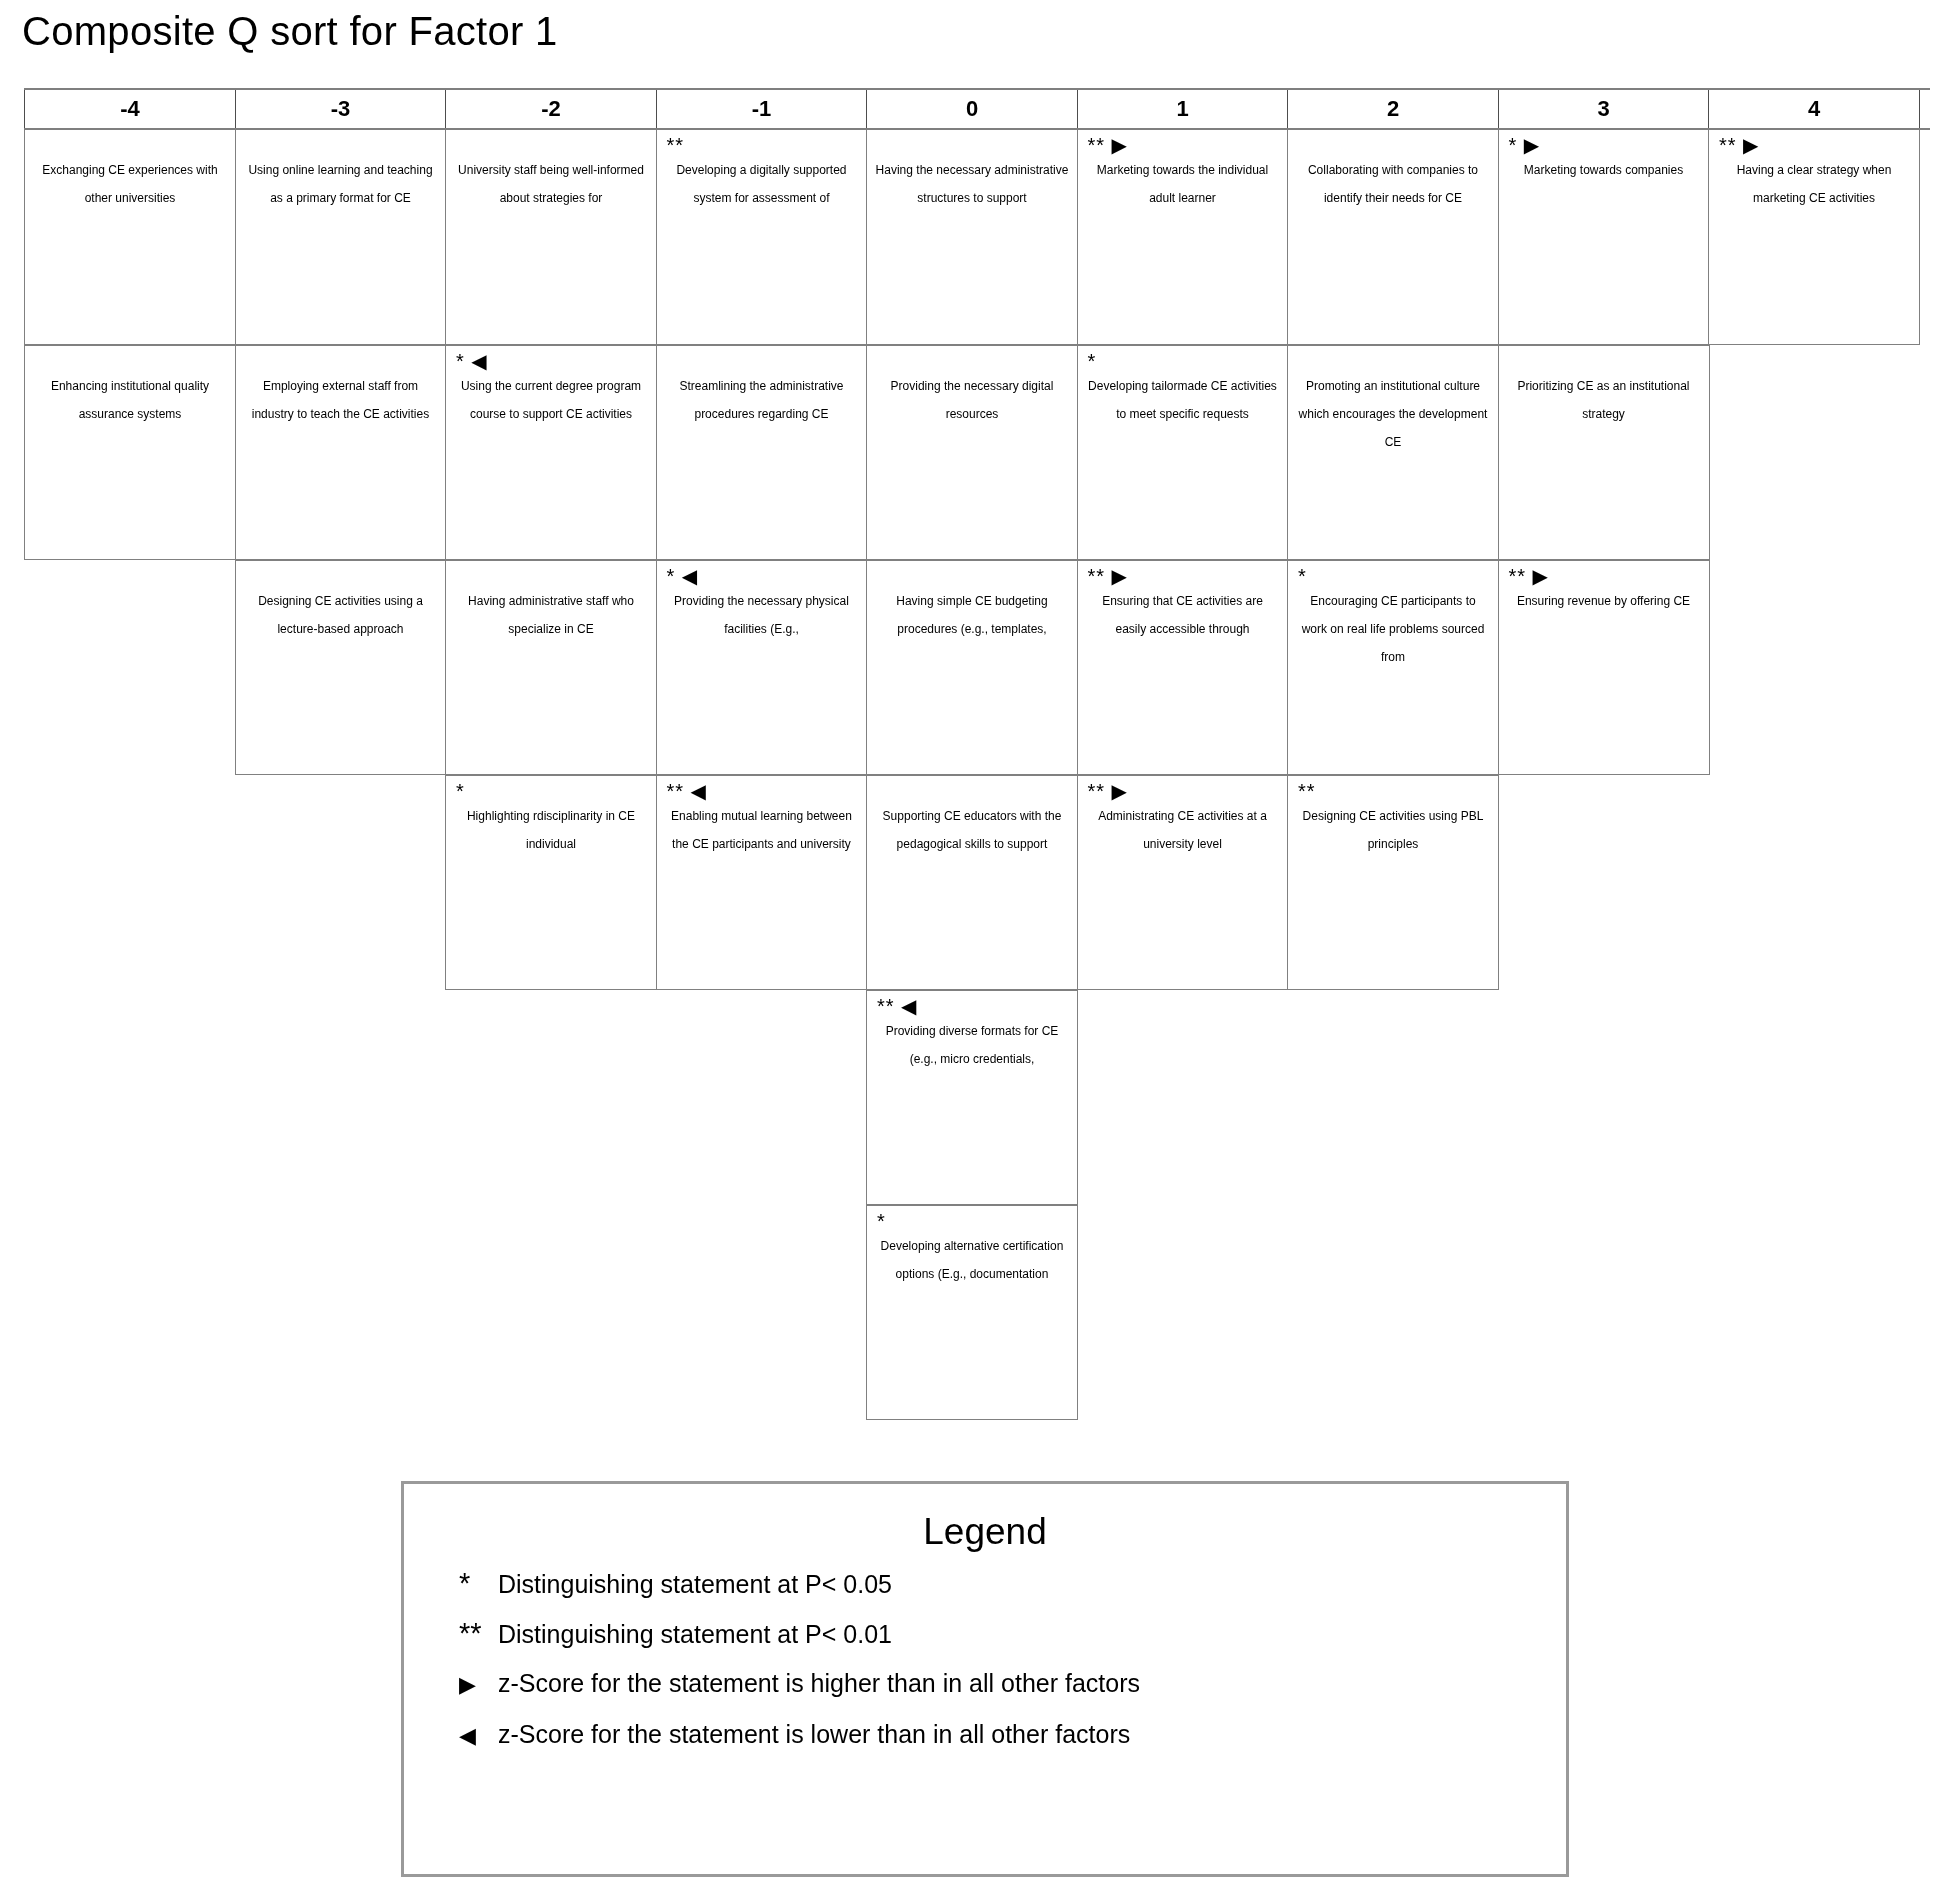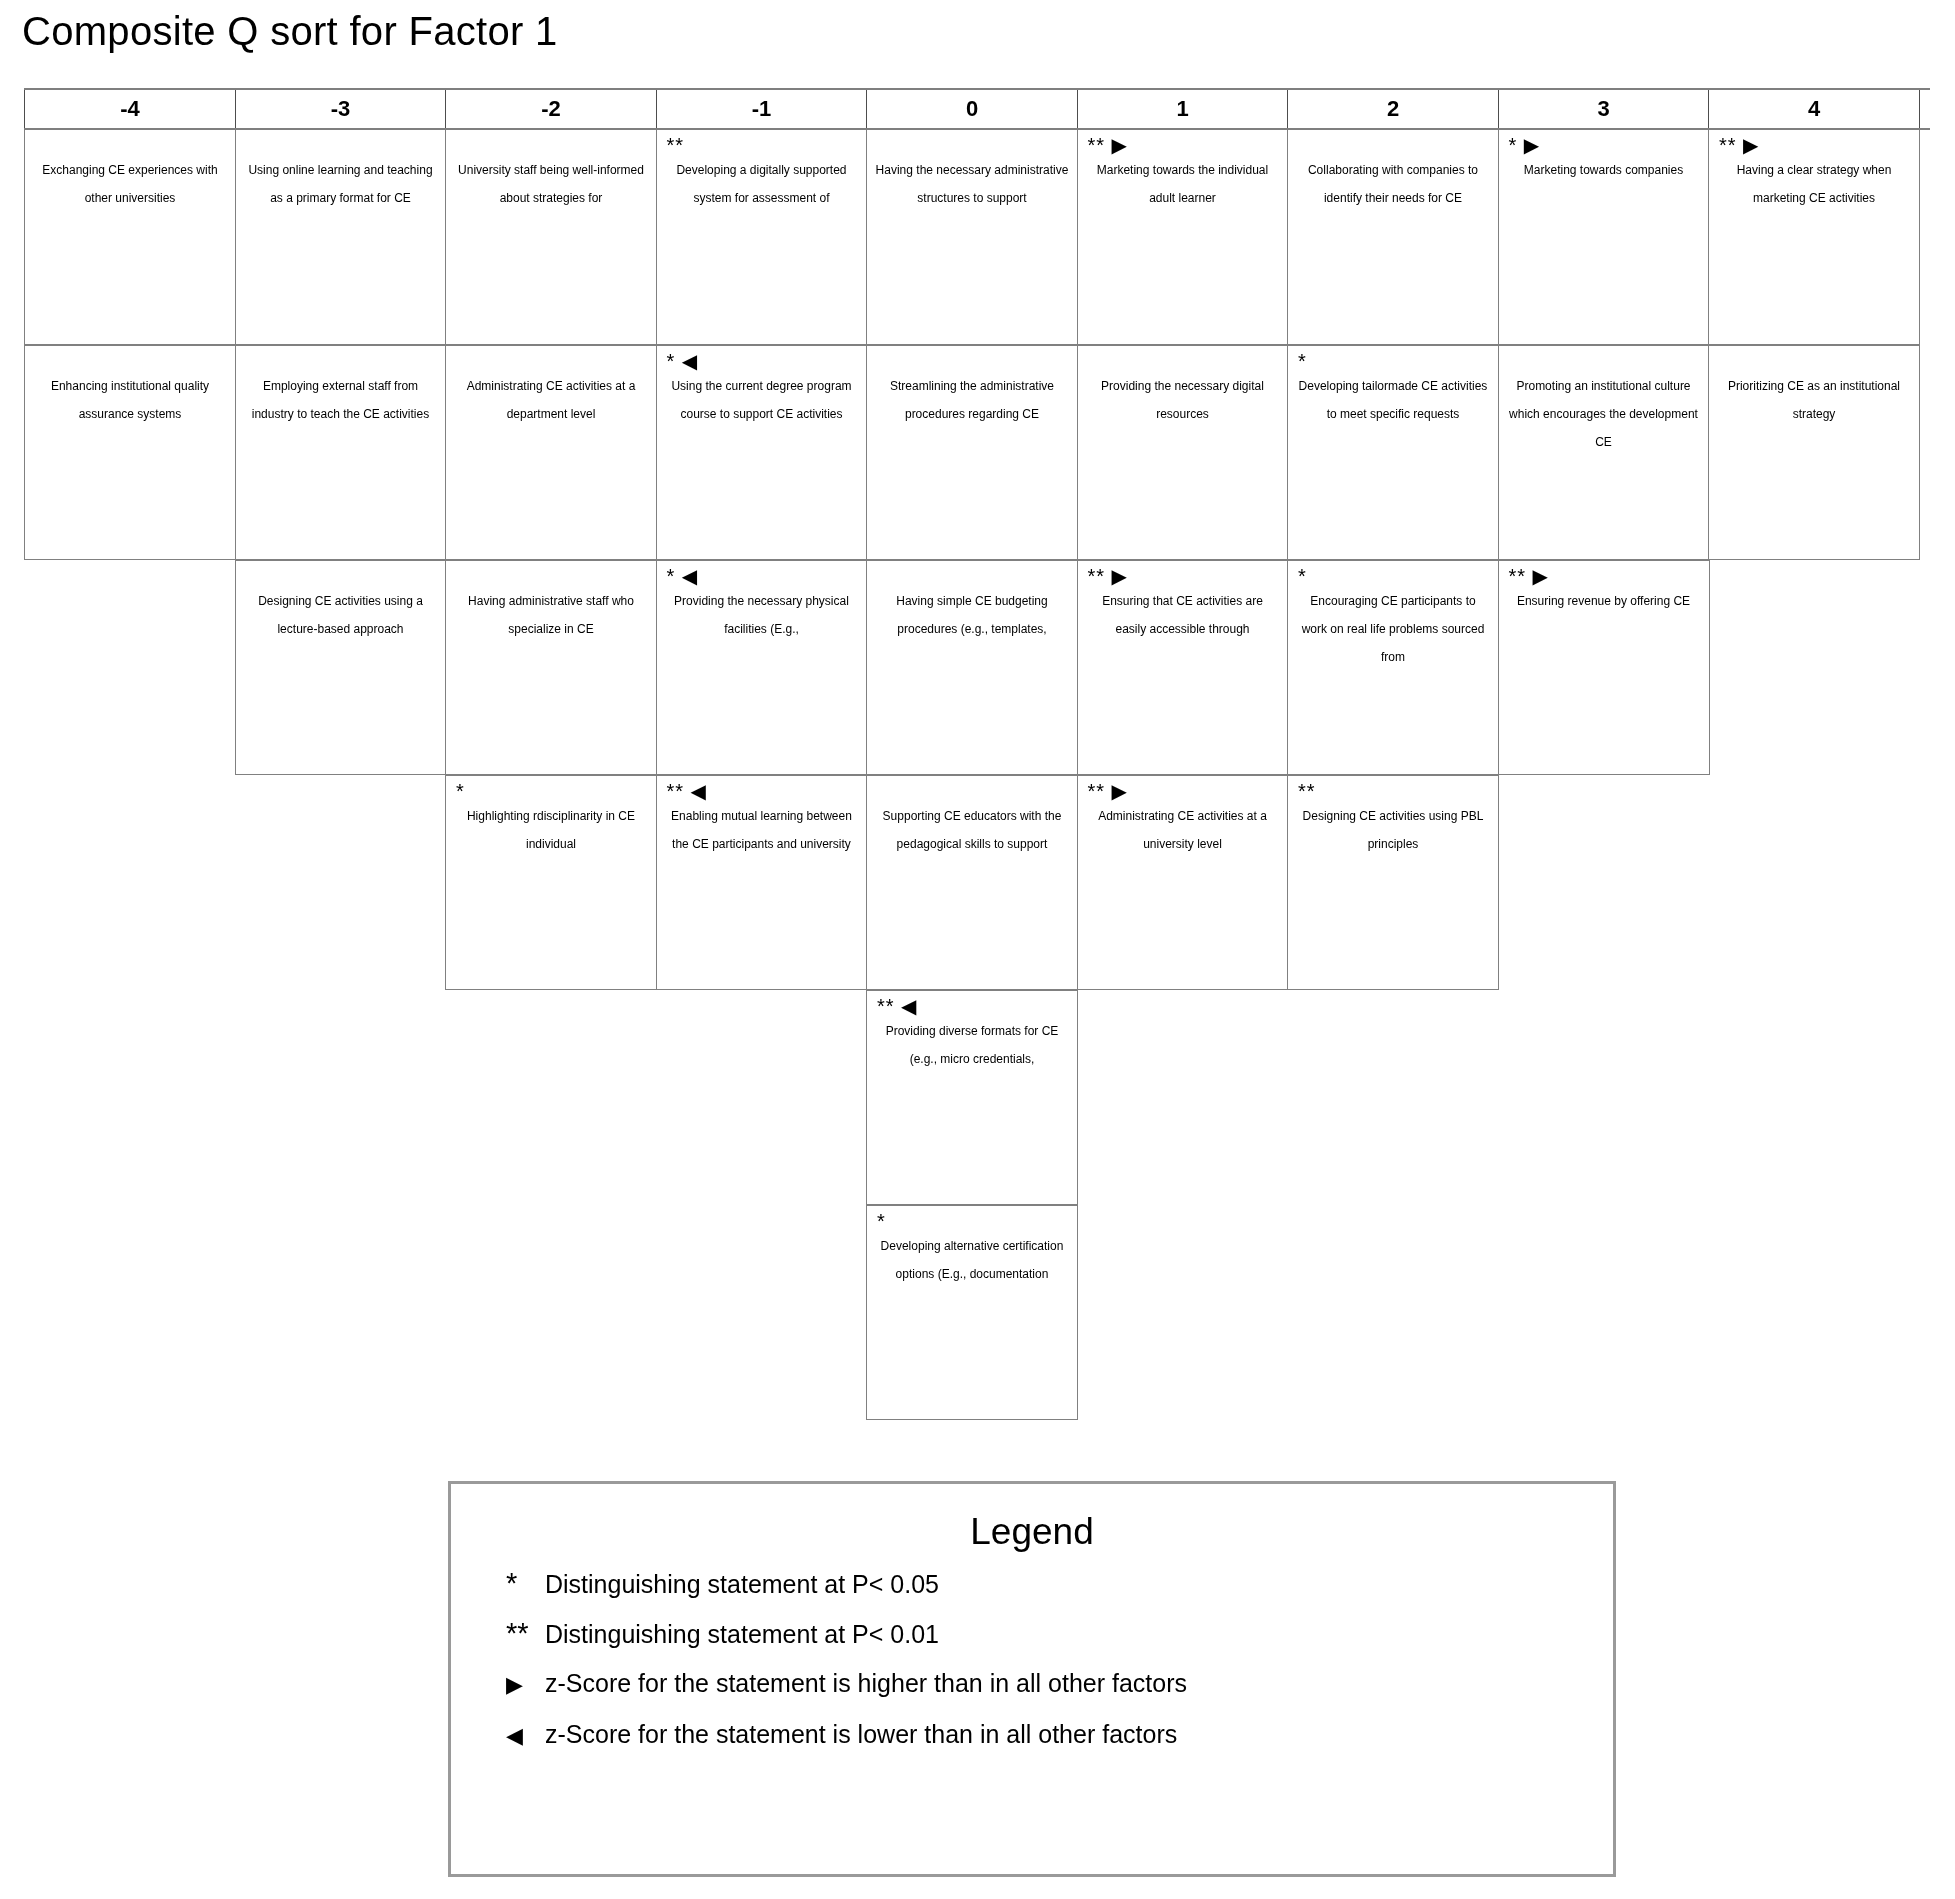--- a/index.html
+++ b/index.html
@@ -107,21 +107,20 @@
   
   #legend {
     position: absolute;
     left: 401px;
     top: 1481px;
     width: 1168px;
     height: 396px;
     box-sizing: border-box;
     border: 3px solid #9a9a9a;
     background: #ffffff;
-    margin-left: 47px;
   }
   .legend-title {
     text-align: center;
     font-size: 37px;
     line-height: 43px;
     margin-top: 26px;
     margin-bottom: 17px;
   }
   .legend-list {
     margin: 0;
@@ -207,24 +206,20 @@
           </div>
         </div>
         <div class="body-row row-2">
           <div class="cell filled">
             <div class="marks"></div>
             <div class="stmt">Enhancing institutional quality assurance systems</div>
           </div>
           <div class="cell filled">
             <div class="marks"></div>
             <div class="stmt">Employing external staff from industry to teach the CE activities</div>
-          </div>
-          <div class="cell filled">
-            <div class="marks"></div>
-            <div class="stmt">Administrating CE activities at a department level</div>
           </div>
           <div class="cell filled">
             <div class="marks">* ◀</div>
             <div class="stmt">Using the current degree program course to support CE activities</div>
           </div>
           <div class="cell filled">
             <div class="marks"></div>
             <div class="stmt">Streamlining the administrative procedures regarding CE</div>
           </div>
           <div class="cell filled">

